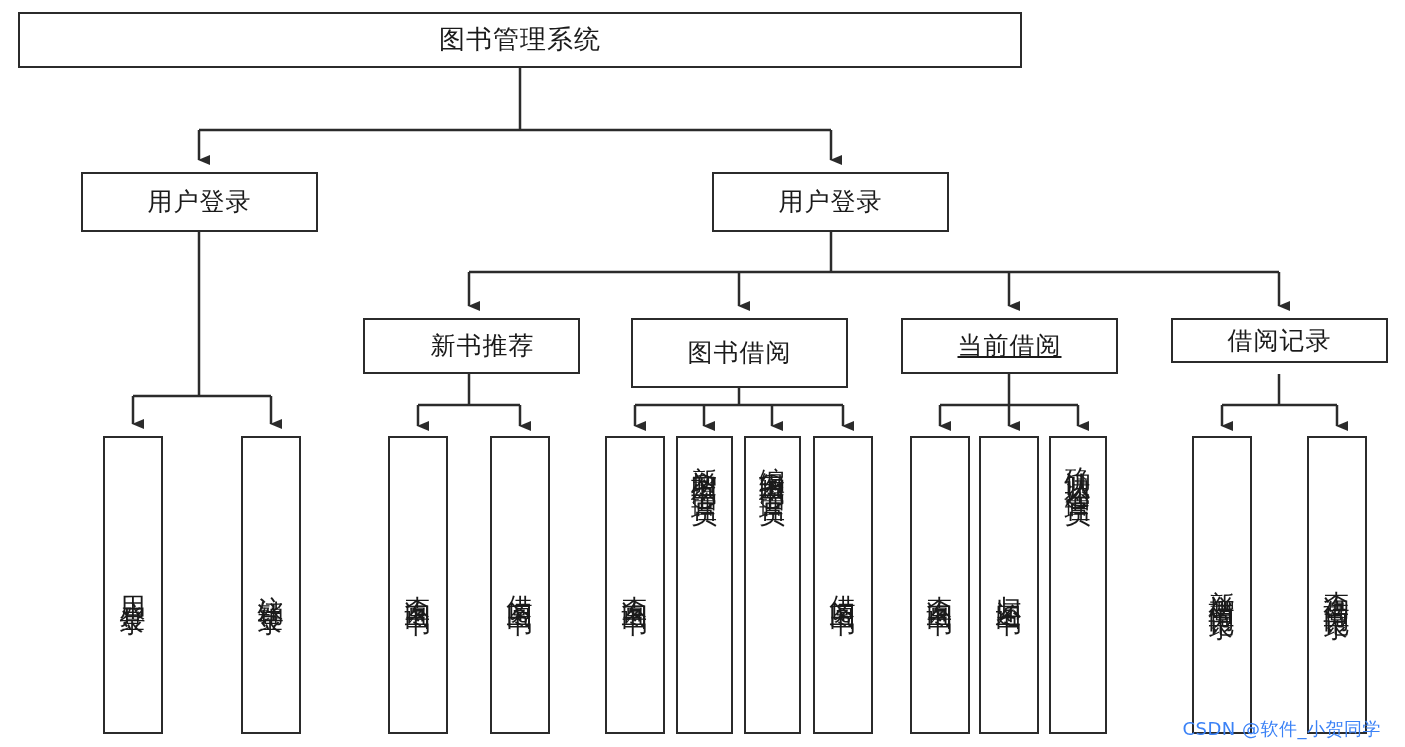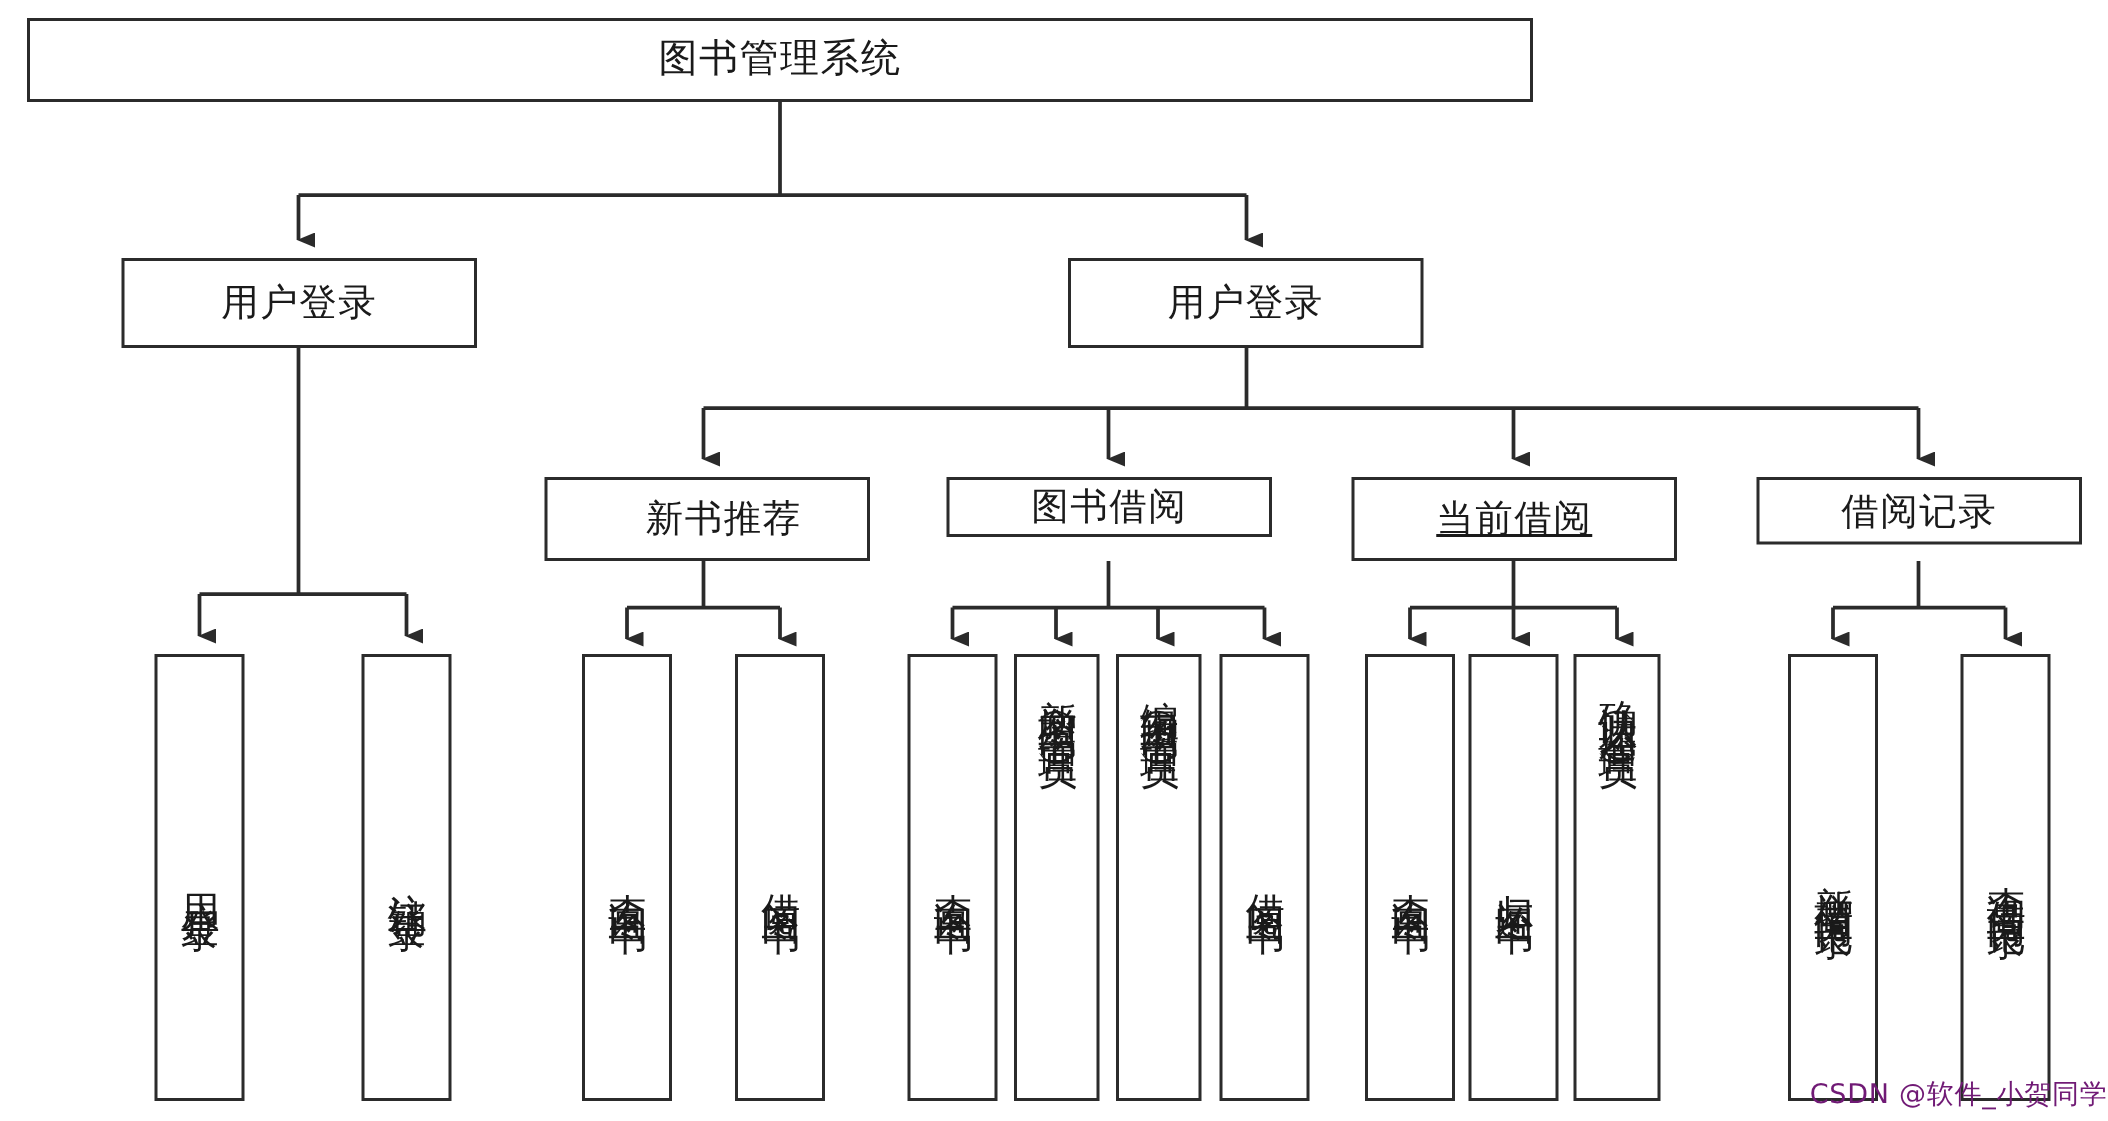--- a/index.html
+++ b/index.html
@@ -64,24 +64,24 @@
     line-height: 1.0;
     letter-spacing: 5px;
     white-space: nowrap;
   }
   .node.vert.centered {
     align-items: center;
     padding-top: 0;
   }
   #watermark {
     position: absolute;
-    right: 0;
+    right: 24px;
     bottom: 6px;
     font-size: 18px;
-    color: #701a75;
+    color: #3b82f6;
     z-index: 5;
     white-space: nowrap;
     letter-spacing: 0.5px;
   }
 </style>
 </head>
 <body>
 
 <div id="diagram-root">
 
@@ -144,21 +144,21 @@
   </div>
 
   <div class="node horiz" style="left:712px; top:172px; width:237px; height:60px;">
     <span class="node-label">用户登录</span>
   </div>
 
   <div class="node horiz" style="left:363px; top:318px; width:217px; height:56px;padding-left:22px;">
     <span class="node-label">新书推荐</span>
   </div>
 
-  <div class="node horiz" style="left:631px; top:318px; width:217px; height:40px;">
+  <div class="node horiz" style="left:631px; top:318px; width:217px; height:70px;">
     <span class="node-label">图书借阅</span>
   </div>
 
   <div class="node horiz" style="left:901px; top:318px; width:217px; height:56px;text-decoration:underline;">
     <span class="node-label">当前借阅</span>
   </div>
 
   <div class="node horiz" style="left:1171px; top:318px; width:217px; height:45px;">
     <span class="node-label">借阅记录</span>
   </div>

